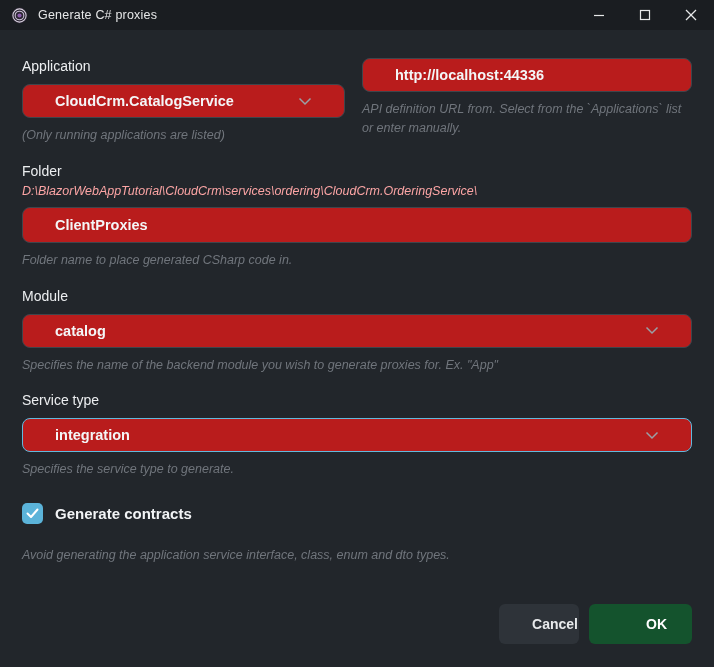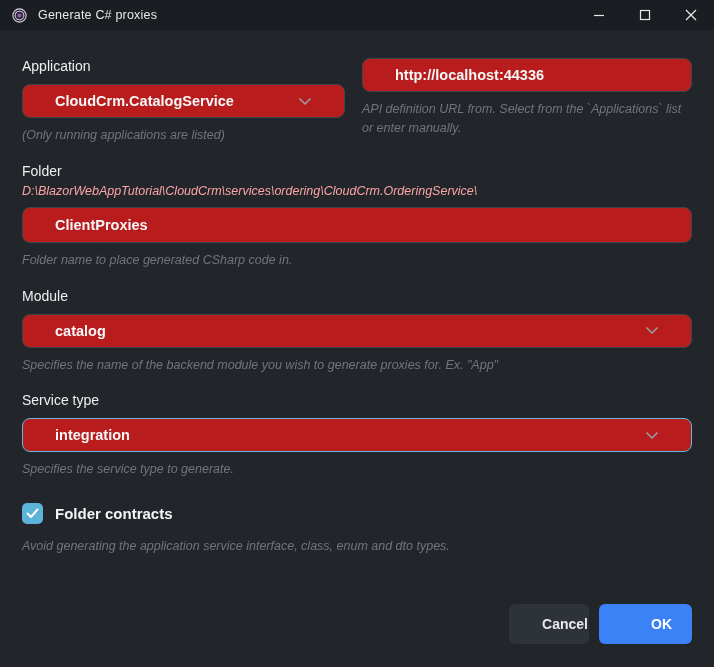--- a/index.html
+++ b/index.html
@@ -49,30 +49,30 @@
     white-space:nowrap; overflow:hidden;
   }
   .full-input { width:100%; height:36px; }
   
   .check-row { display:flex; align-items:center; margin-top:24px; cursor:pointer; }
   .checkbox {
     width:21px; height:21px; border-radius:5px; background:#5bb3d9;
     display:flex; align-items:center; justify-content:center; flex:0 0 auto;
   }
   .check-label { margin-left:12px; font-size:15px; font-weight:700; color:#f2f4f6; }
-  .check-helper { margin-top:13px; }
+  .check-helper { margin-top:22px; }
   
   .footer { position:absolute; right:22px; bottom:23px; display:flex; gap:10px; }
   .btn {
     height:40px; border:none; border-radius:6px; cursor:pointer;
     font-family:"Liberation Sans", sans-serif; font-size:14px; font-weight:700;
     display:flex; align-items:center; justify-content:center;padding-left:32px;
   }
   .btn-cancel { width:80px; background:#2e3339; color:#e8eaec; }
-  .btn-ok { width:93px; background:#3b82f6; color:#ffffff; }
+  .btn-ok { width:103px; background:#14532d; color:#ffffff; }
 </style>
 </head>
 <body>
 
 <div class="titlebar">
   <svg class="app-icon" viewBox="0 0 18 18">
     <circle cx="9" cy="9" r="8.4" fill="#2b2533"></circle>
     <circle cx="9" cy="9" r="7" fill="none" stroke="#d8d2df" stroke-width="1.1"></circle>
     <circle cx="9" cy="9" r="4.6" fill="none" stroke="#cfc5da" stroke-width="1.1"></circle>
     <circle cx="9" cy="9" r="2.2" fill="#8e5fae"></circle>
@@ -145,21 +145,21 @@
     </div>
     <div class="helper">Specifies the service type to generate.</div>
   </div>
 
   <div class="check-row">
     <div class="checkbox">
       <svg width="13" height="11" viewBox="0 0 13 11">
           <polyline points="1.5,5.5 5,9 11.5,1.5" fill="none" stroke="#ffffff" stroke-width="2" stroke-linecap="round" stroke-linejoin="round"></polyline>
         </svg>
     </div>
-    <span class="check-label">Folder contracts</span>
+    <span class="check-label">Generate contracts</span>
   </div>
   <div class="helper check-helper">Avoid generating the application service interface, class, enum and dto types.</div>
 
 </div>
 
 <div class="footer">
   <button class="btn btn-cancel">Cancel</button>
   <button class="btn btn-ok">OK</button>
 </div>
 

